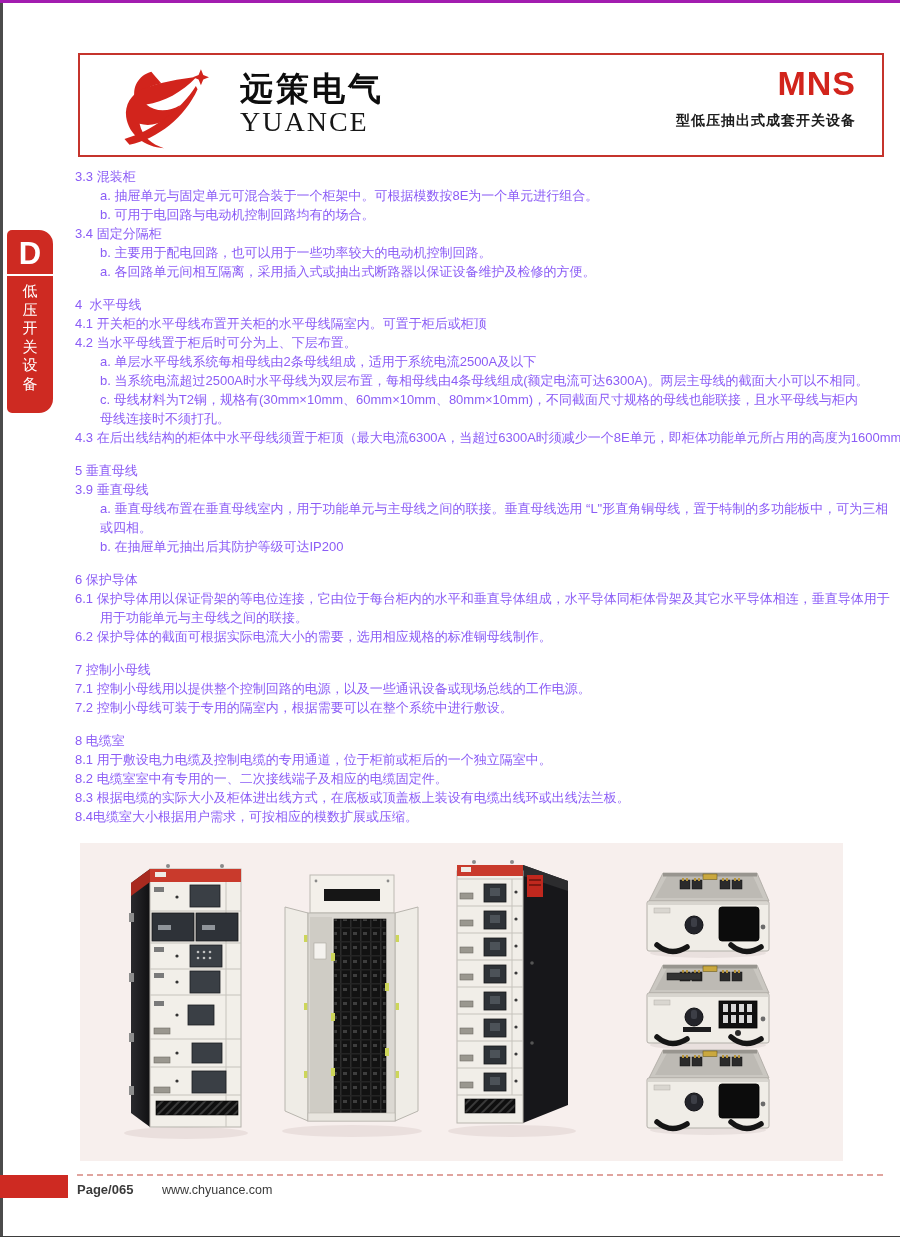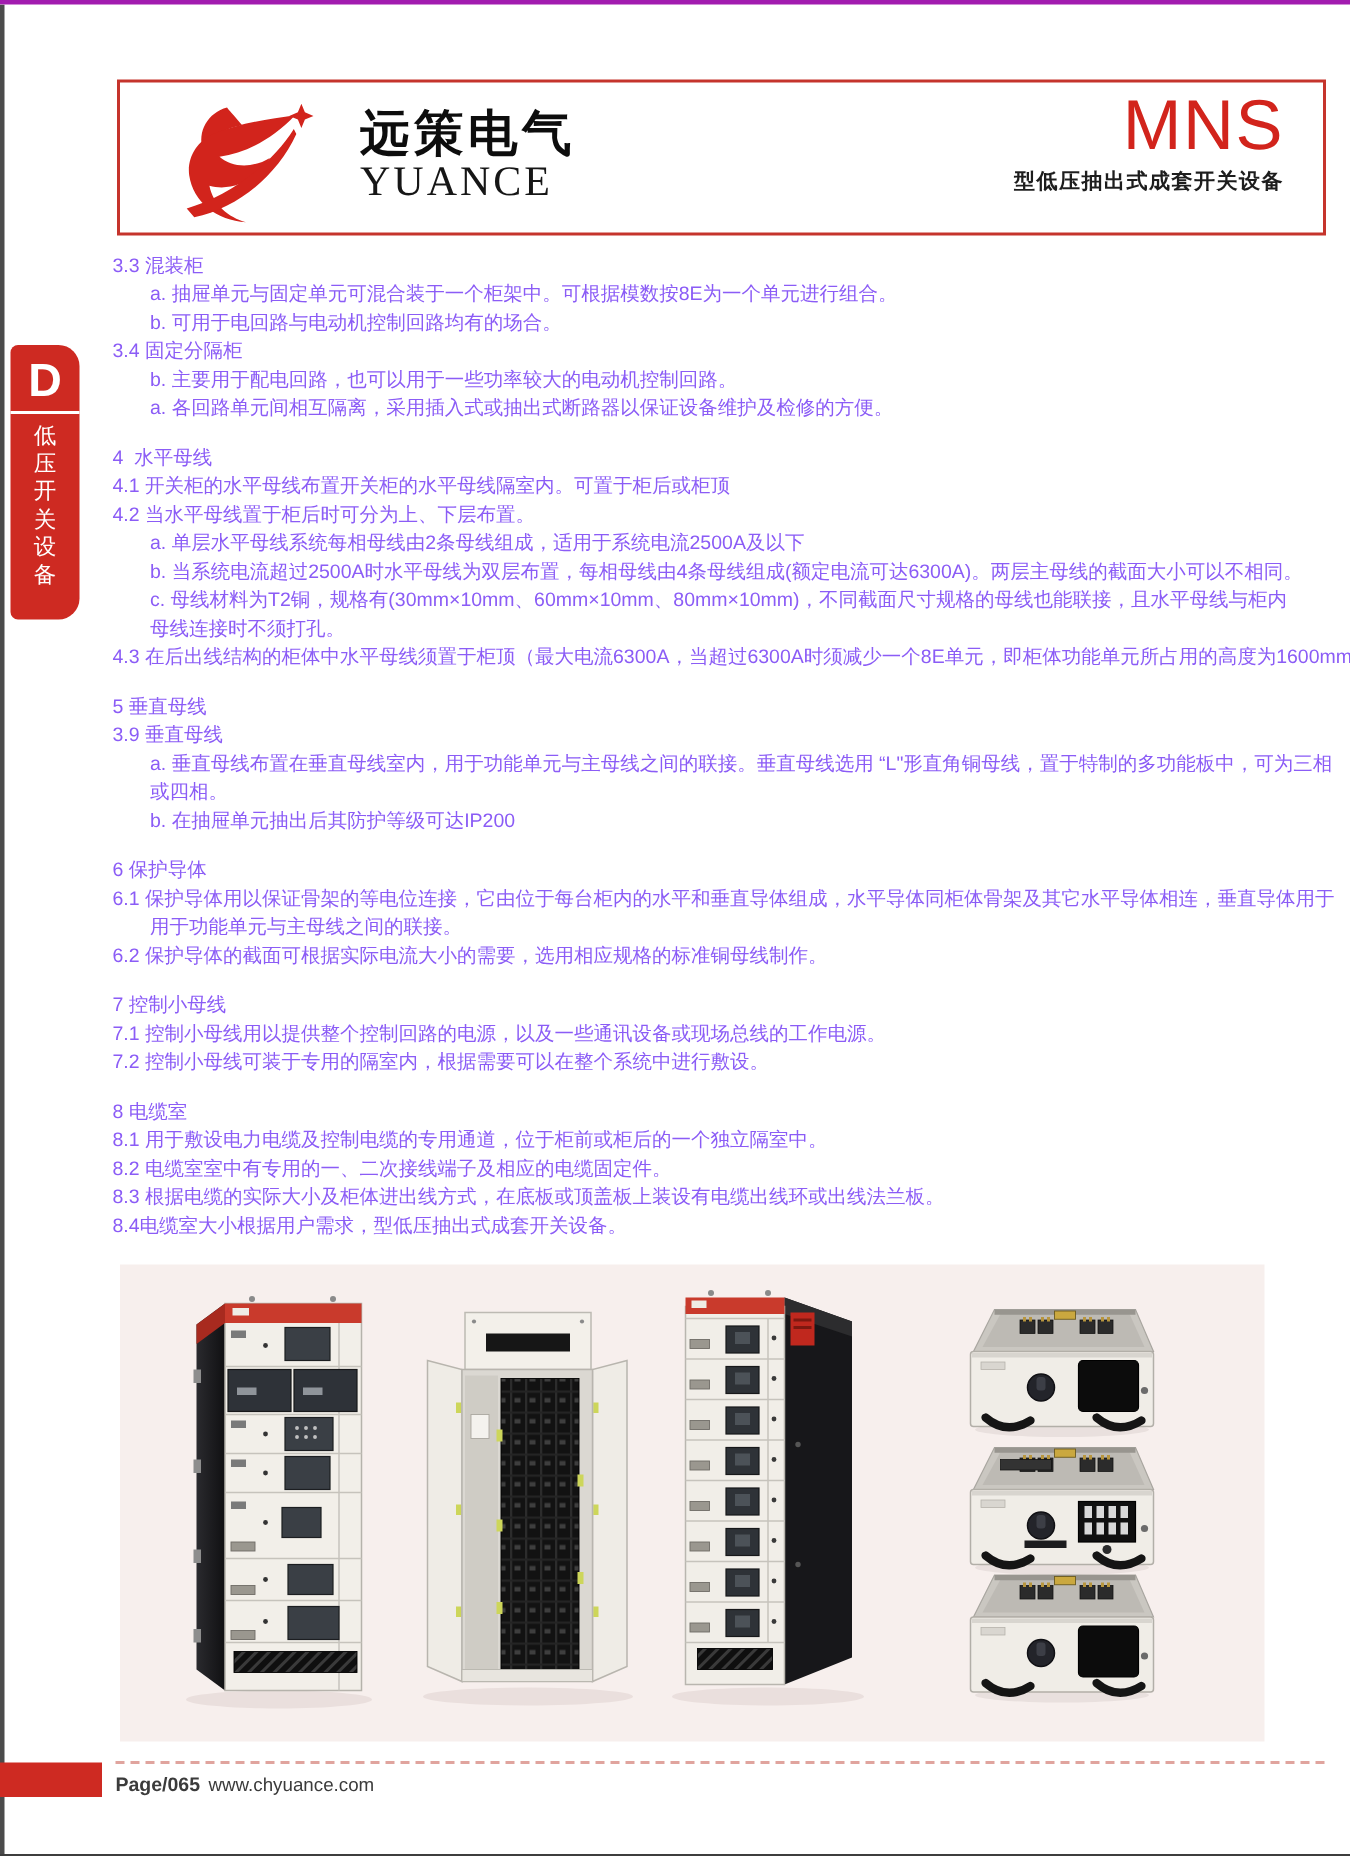--- a/index.html
+++ b/index.html
@@ -15,21 +15,21 @@
   
   .header-box{
     position:absolute;left:78px;top:50px;width:802px;height:100px;
     border:2px solid #c5342c;background:#fff;
   }
   .logo{position:absolute;left:24px;top:10px;width:130px;height:84px;}
   .brand{position:absolute;left:160px;top:16px;}
   .brand-cn{font-size:33px;font-weight:700;color:#0d0d0d;letter-spacing:3px;line-height:36px;}
   .brand-en{font-family:"Liberation Serif", serif;font-size:28px;color:#161616;letter-spacing:2px;line-height:30px;}
   .model-wrap{position:absolute;right:26px;top:4px;text-align:right;}
-  .model{font-size:47px;font-weight:400;color:#d2241c;line-height:48px;letter-spacing:1px;}
+  .model{font-size:34px;font-weight:700;color:#d2241c;line-height:48px;letter-spacing:1px;}
   .subtitle{font-size:14px;font-weight:700;color:#1d1d1d;letter-spacing:1px;line-height:24px;margin-top:1px;text-align:right;}
 
   
   .side-tab{
     position:absolute;left:7px;top:227px;width:46px;height:183px;
     background:#ce2a22;border-radius:5px 14px 14px 5px;color:#fff;text-align:center;
   }
   .side-letter{font-size:31px;font-weight:700;line-height:34px;margin-top:7px;}
   .side-divider{height:2px;background:#ffffff;margin:3px 0 6px 0;}
   .side-label{font-size:15px;line-height:18.5px;letter-spacing:0;}
@@ -43,21 +43,21 @@
 
   
   .panel{position:absolute;left:80px;top:840px;width:763px;height:318px;background:#f7efed;}
   .panel svg{display:block;}
 
   
   .foot-dash{position:absolute;left:77px;top:1171px;width:806px;height:0;border-top:2px dashed #e0a49e;}
   .foot-red{position:absolute;left:0;top:1172px;width:68px;height:23px;background:#ce2a22;}
   .foot-text{position:absolute;left:77px;top:1179px;font-size:13px;color:#3b3b3b;}
   .foot-page{font-weight:700;}
-  .foot-site{margin-left:2px;font-size:12.5px;font-weight:400;}
+  .foot-site{margin-left:25px;font-size:12.5px;font-weight:400;}
 </style>
 </head>
 <body>
 
 <div class="page">
   <div class="edge-left"></div>
   <div class="edge-bottom"></div>
 
   <div class="header-box">
     <svg class="logo" viewBox="0 0 130 100">
@@ -126,21 +126,21 @@
     <div class="grp">
       <div class="ln">7 控制小母线</div>
       <div class="ln">7.1 控制小母线用以提供整个控制回路的电源，以及一些通讯设备或现场总线的工作电源。</div>
       <div class="ln">7.2 控制小母线可装于专用的隔室内，根据需要可以在整个系统中进行敷设。</div>
     </div>
     <div class="grp">
       <div class="ln">8 电缆室</div>
       <div class="ln">8.1 用于敷设电力电缆及控制电缆的专用通道，位于柜前或柜后的一个独立隔室中。</div>
       <div class="ln">8.2 电缆室室中有专用的一、二次接线端子及相应的电缆固定件。</div>
       <div class="ln">8.3 根据电缆的实际大小及柜体进出线方式，在底板或顶盖板上装设有电缆出线环或出线法兰板。</div>
-      <div class="ln">8.4电缆室大小根据用户需求，型低压抽出式成套开关设备。</div>
+      <div class="ln">8.4电缆室大小根据用户需求，可按相应的模数扩展或压缩。</div>
     </div>
   </div>
 
   <div class="panel">
     <svg width="763" height="318" viewBox="0 0 763 318">
       <defs>
         <linearGradient id="sideGrad" x1="0" y1="0" x2="1" y2="0">
           <stop offset="0" stop-color="#2a2a2e"></stop>
             <stop offset="1" stop-color="#101012"></stop>
         </linearGradient>

